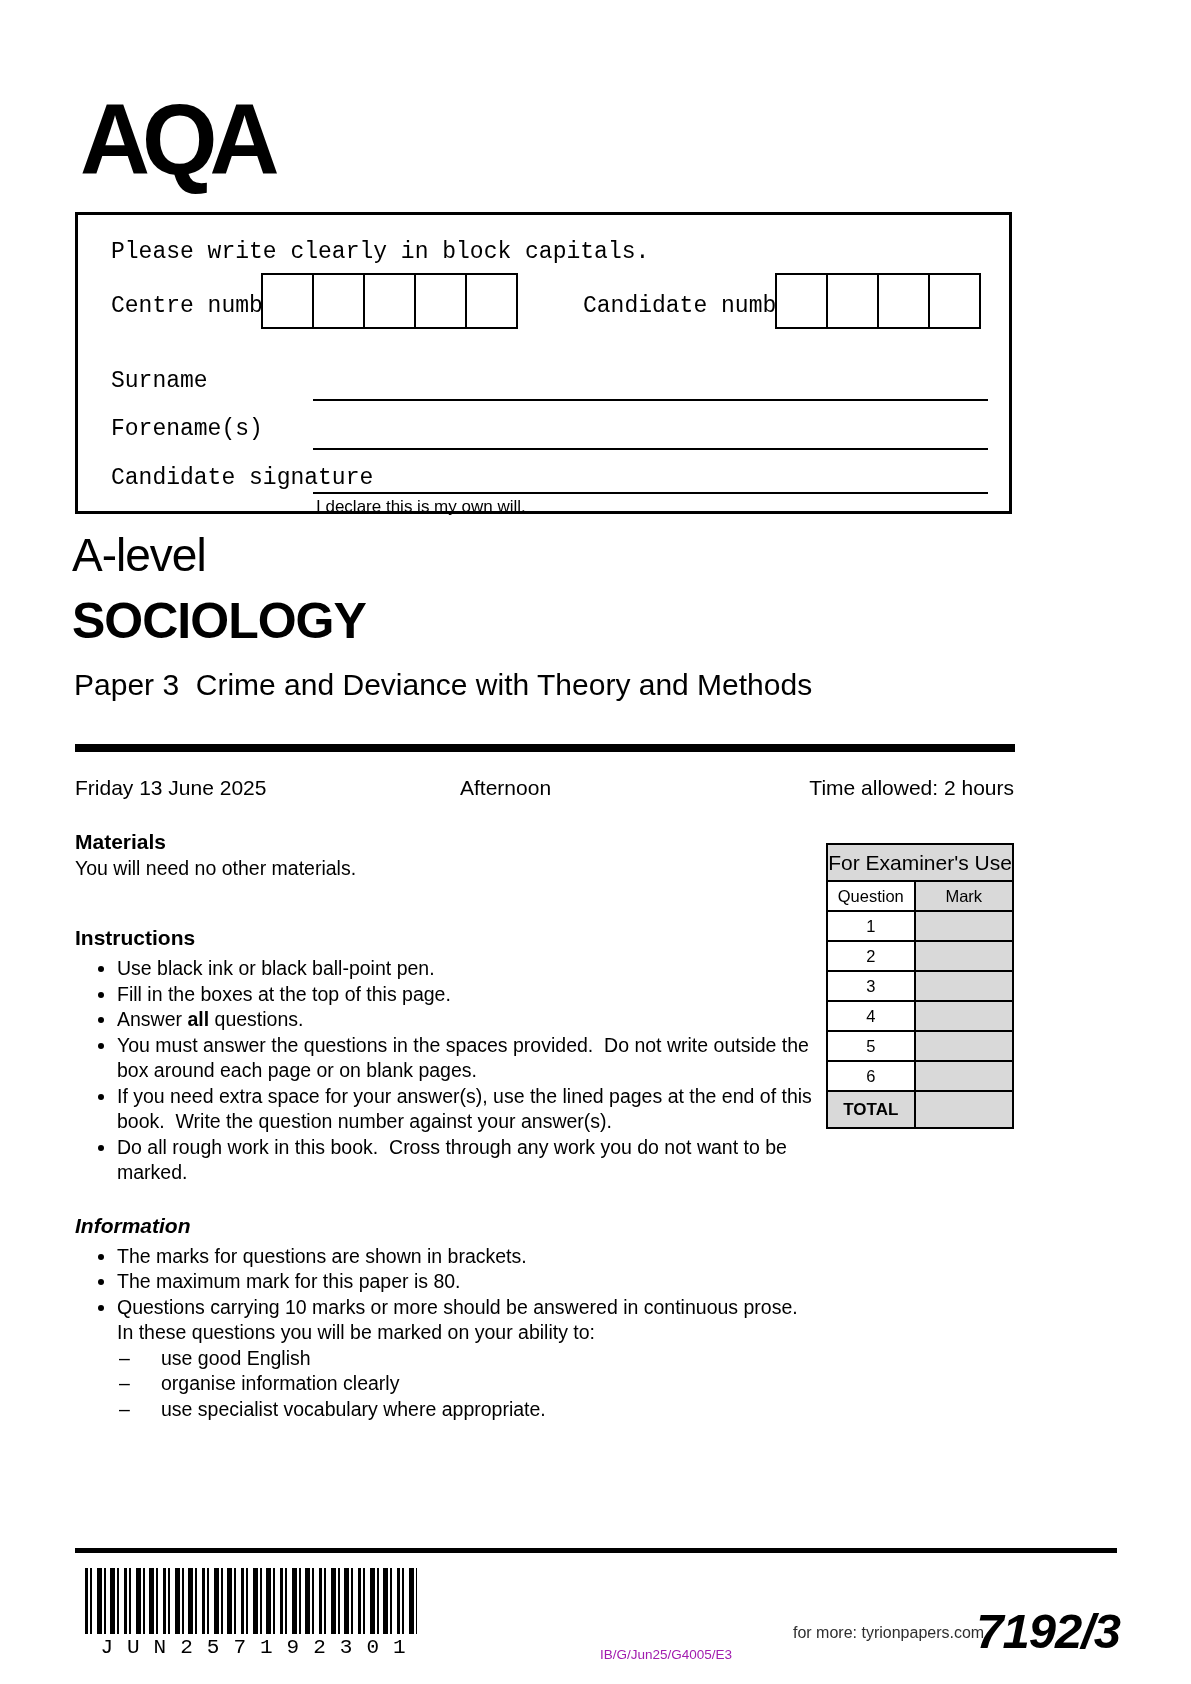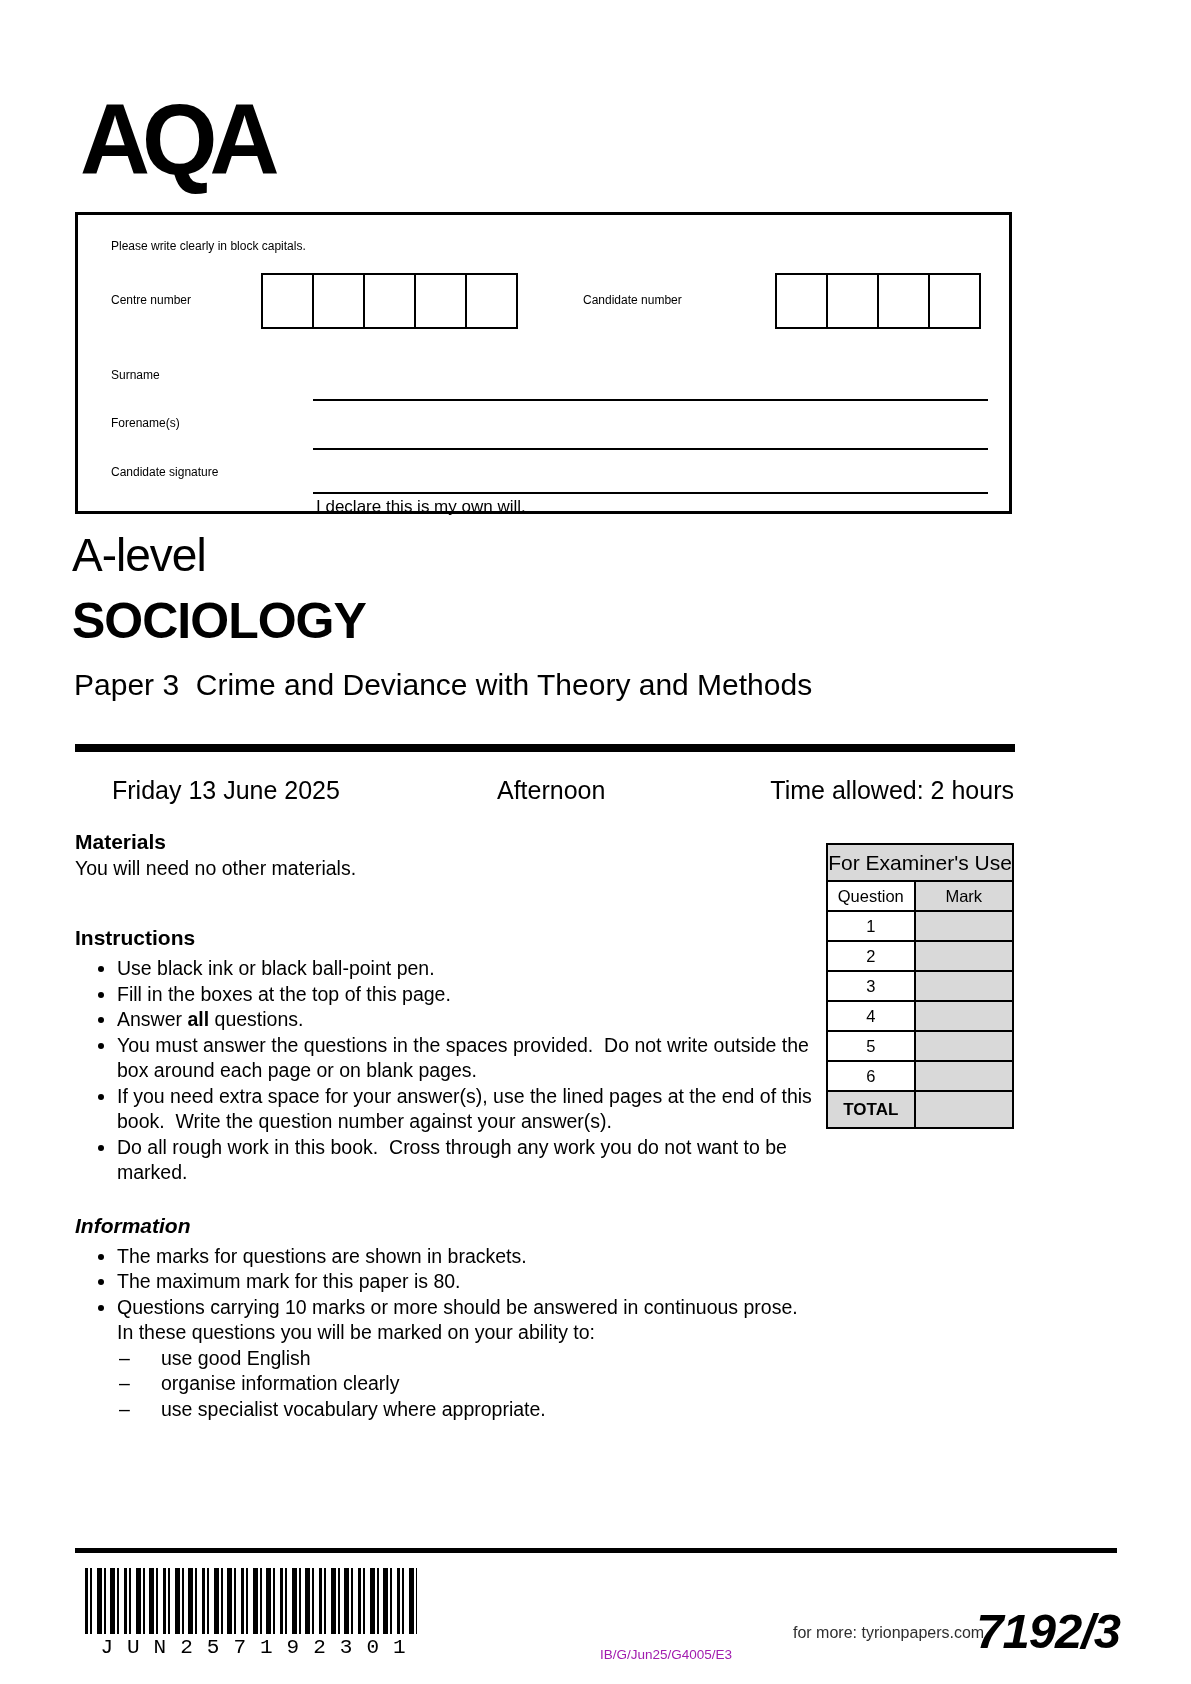--- a/index.html
+++ b/index.html
@@ -20,41 +20,41 @@
     transform: scaleY(1.04);
     font-family: "Liberation Sans", sans-serif;
   }
 
   
   #cand-box {
     left: 75px; top: 212px;
     width: 937px; height: 302px;
     border: 3px solid #000;
   }
-  #cand-box .lbl { font-size: 12px; }
+  #cand-box .lbl { font-size: 23px; font-family: Liberation Mono, monospace; }
   .cellrow { display: flex; }
   .cell {
     width: 53px; height: 56px;
     border: 2px solid #000;
     margin-left: -2px; background: #fff;
   }
   .cell:first-child { margin-left: 0; }
   .writeline { border-bottom: 2px solid #000; height: 1px; }
 
   
   #qualification { left: 72px; top: 528px; font-size: 46px; letter-spacing: -1px; }
   #subject { left: 72px; top: 592px; font-size: 50px; font-weight: 700; letter-spacing: -1px; }
   #paper-title { left: 74px; top: 668px; font-size: 30px; white-space: pre-wrap; }
 
   .thick-rule { background: #000; height: 8px; }
   #rule-top { left: 75px; top: 744px; width: 940px; }
   #rule-bottom { left: 75px; top: 1548px; width: 1042px; height: 5px; }
 
   
-  .session { top: 776px; font-size: 25px; margin-left: 37px; }
+  .session { top: 776px; font-size: 21px; }
   #session-date { left: 75px; }
   #session-time-of-day { left: 460px; }
   #session-allowed { right: 177px; }
 
   
   #left-col { left: 75px; top: 830px; width: 748px; }
   .sect-head { font-size: 21px; font-weight: 700; margin: 0; }
   .sect-body { font-size: 19.5px; margin: 3px 0 0 0; }
   #instructions-head { margin-top: 46px; }
   #information-head { margin-top: 28px; font-style: italic; }

